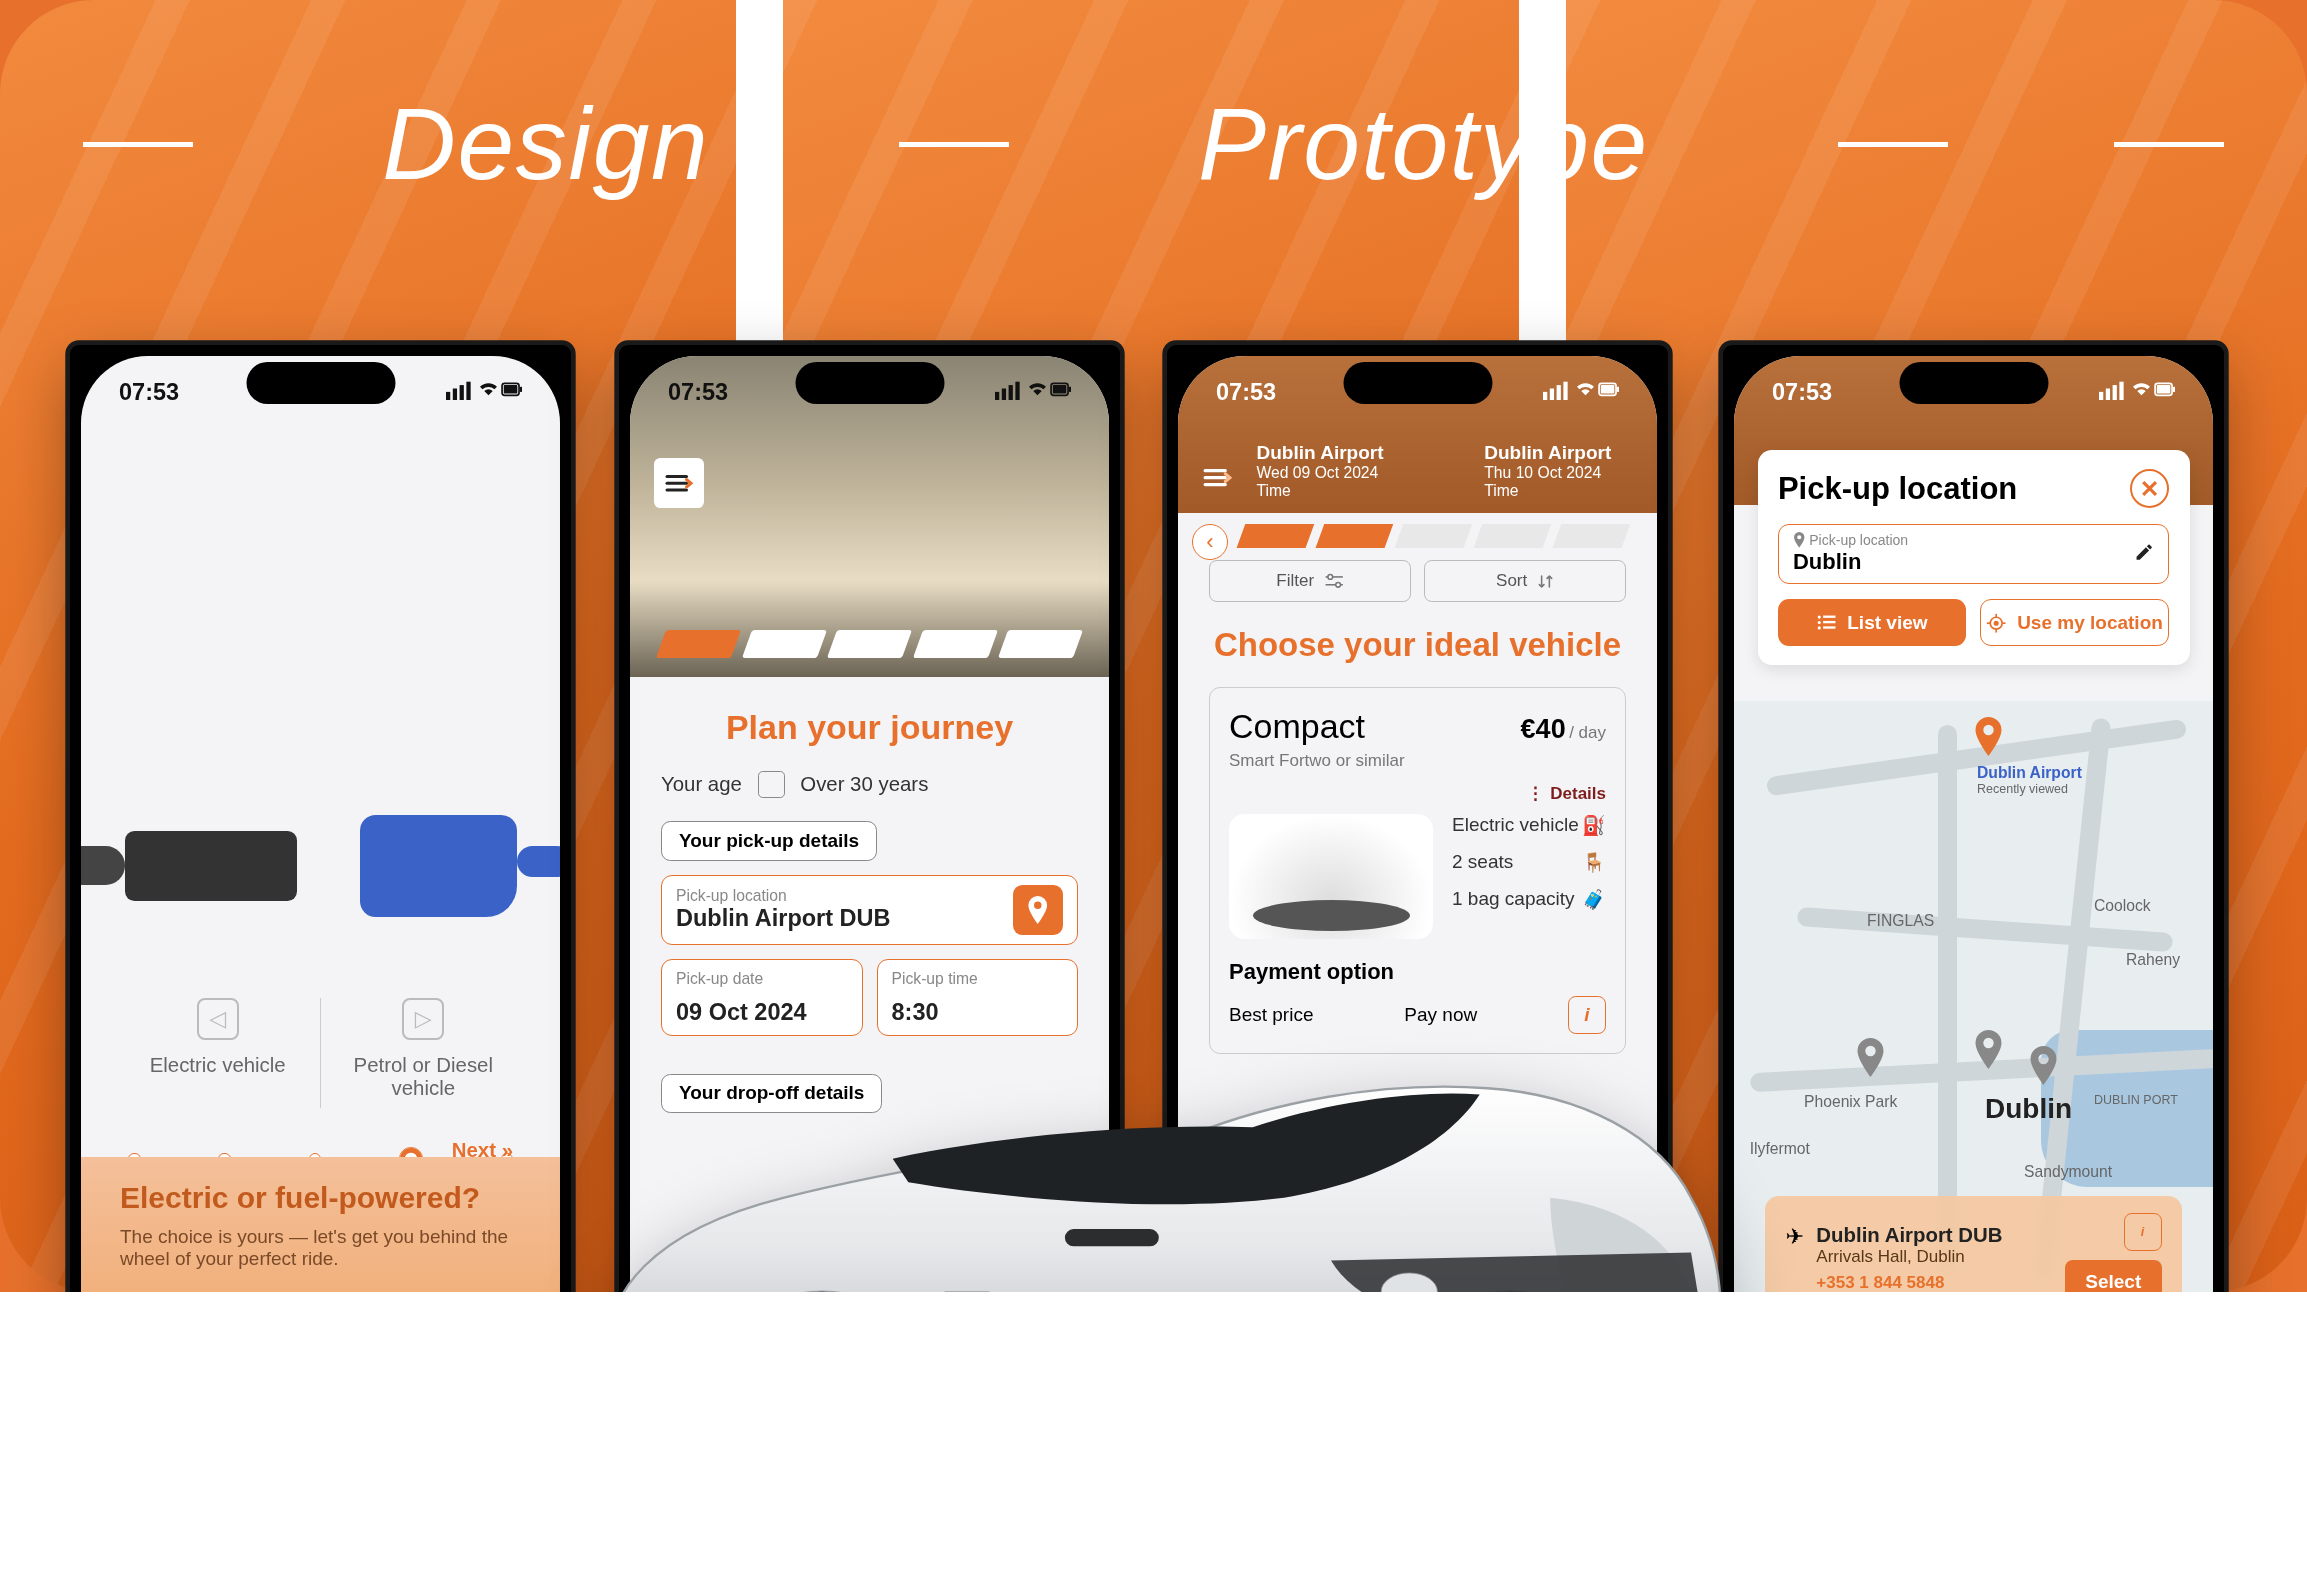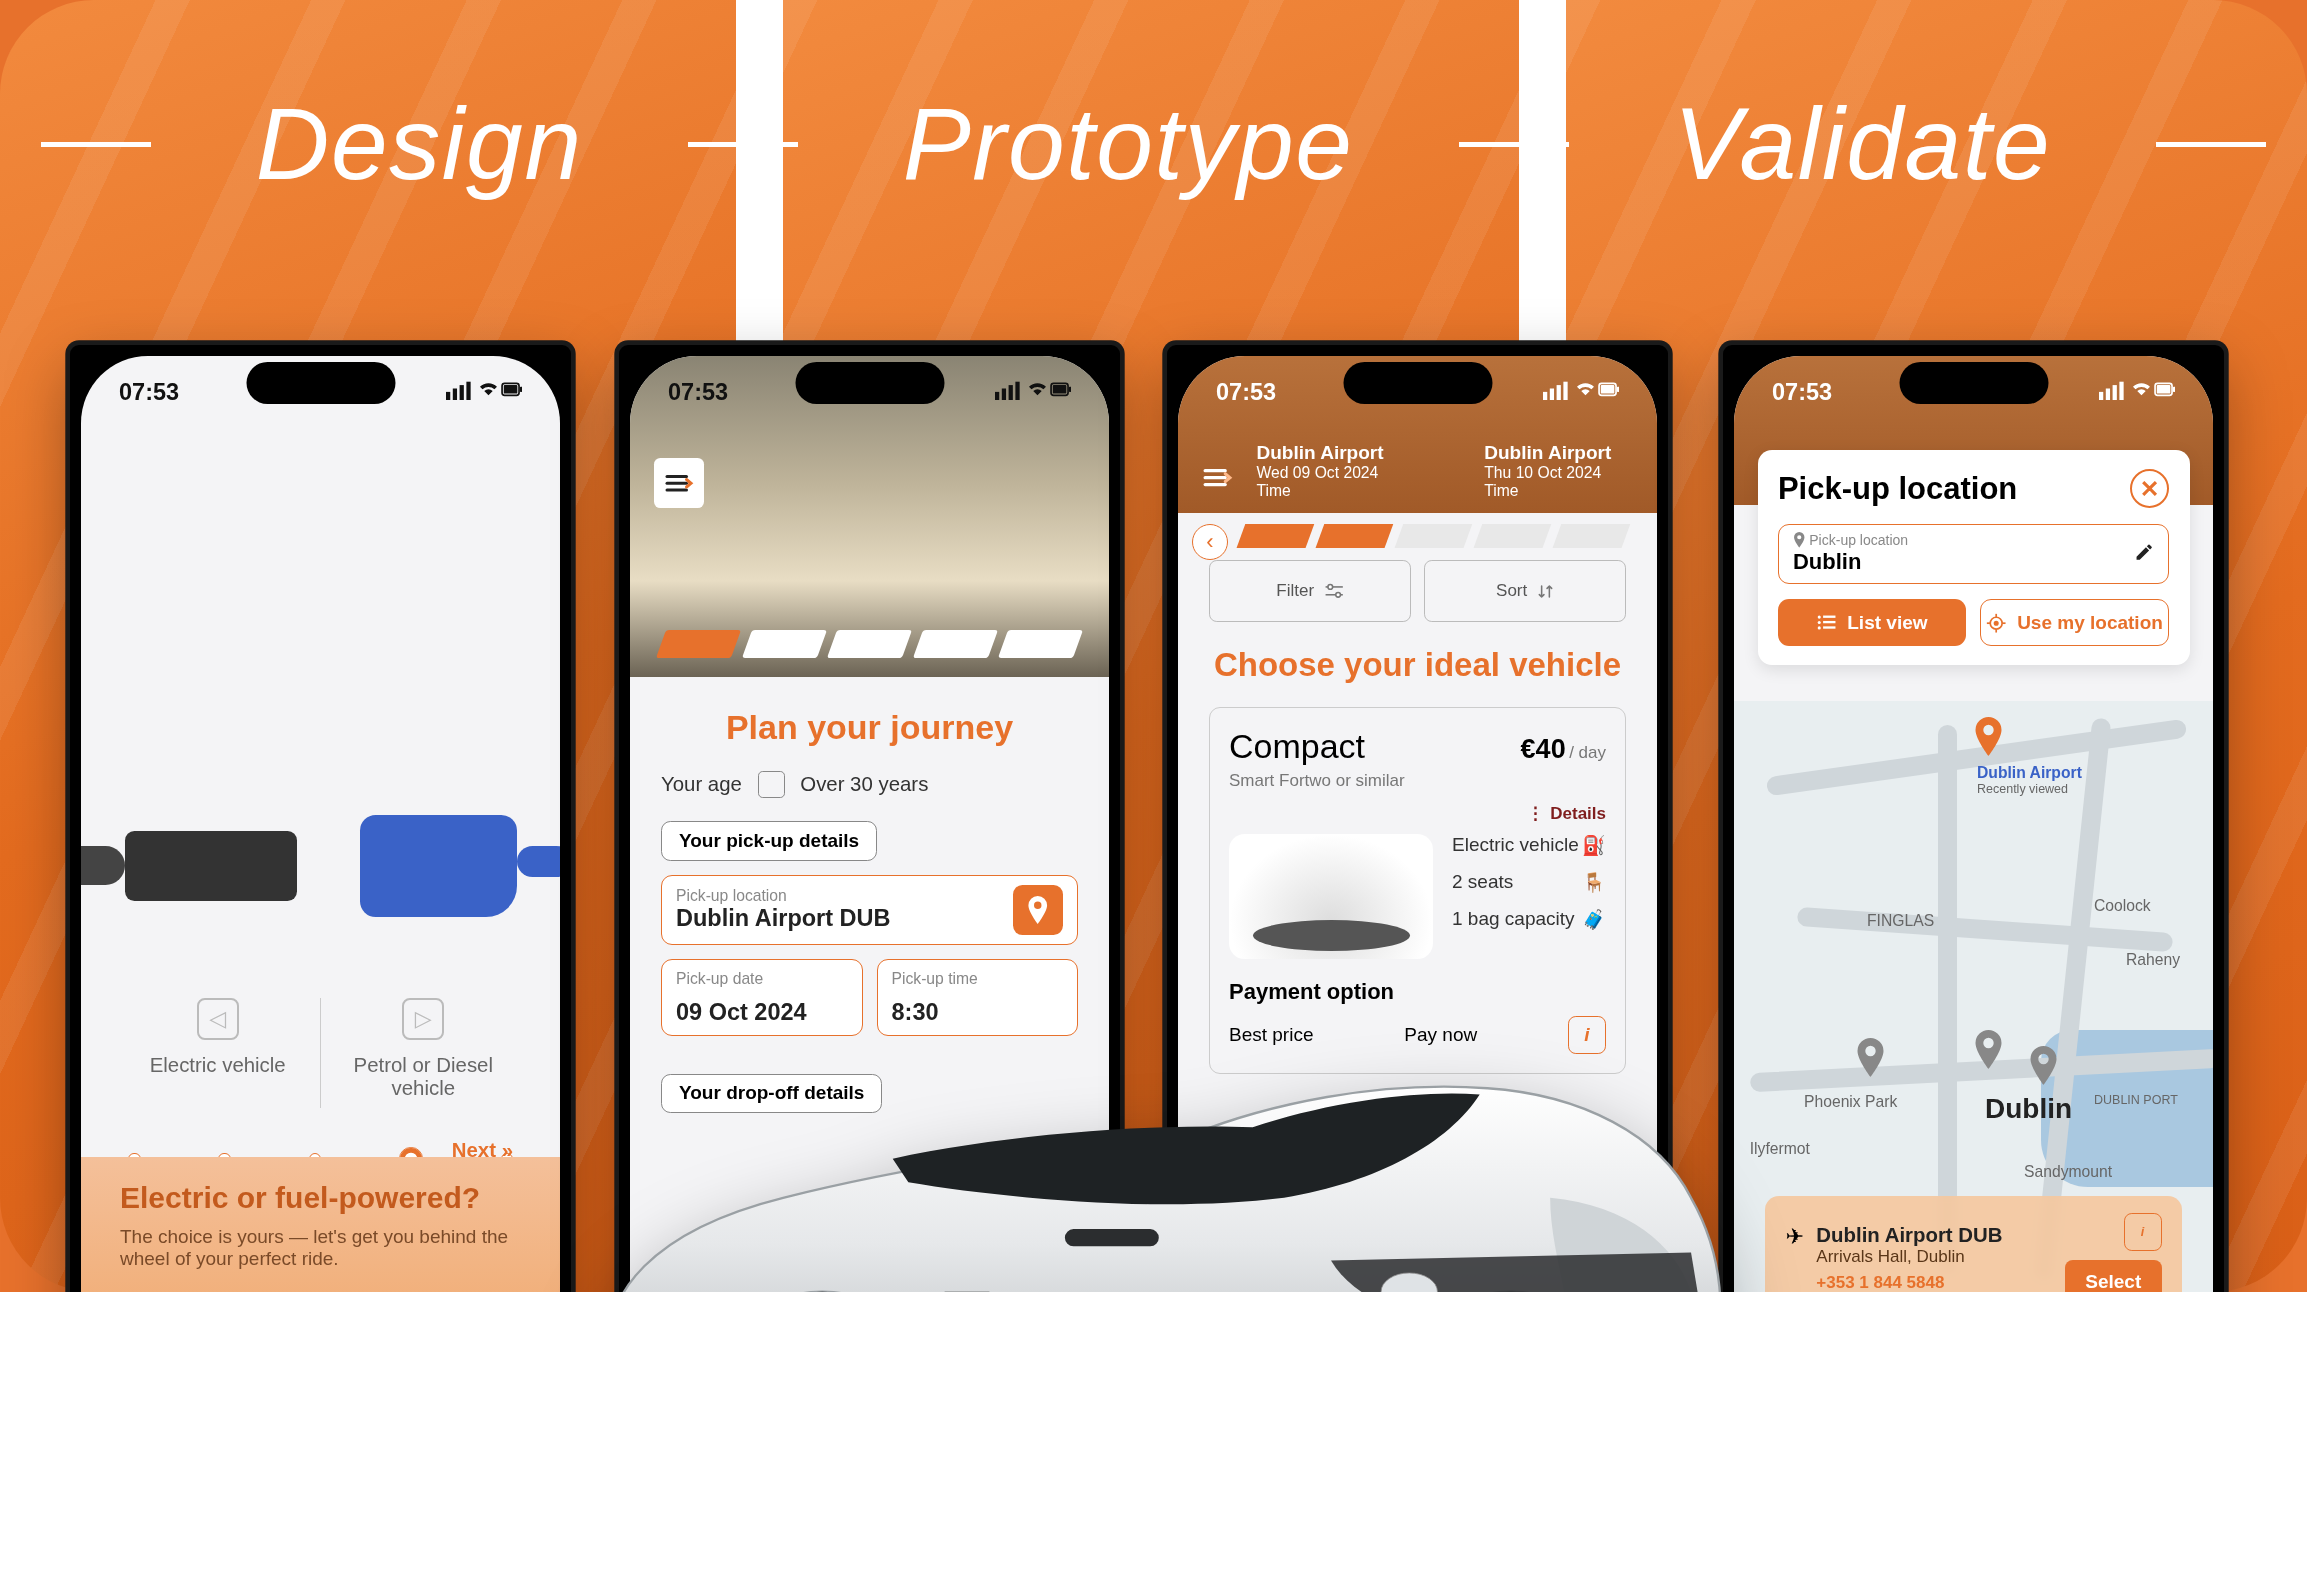--- a/index.html
+++ b/index.html
@@ -91,21 +91,21 @@
 
 .p3c .top{height:157px;background:linear-gradient(180deg,#b8713b 0%,#a15a28 100%);color:#fff;padding:86px 23.5px 0;display:flex;gap:23.5px;align-items:flex-start;position:relative;}
 .p3c .menu-btn{position:absolute;top:102px;left:20.4px;width:39px;height:39px;display:flex;align-items:center;justify-content:center;}
 .p3c .trip{flex:1;font-size:15.7px;padding-left:55px;}
 .p3c .trip b{font-size:19px;display:block;}
 .p3c .back{position:absolute;top:168px;left:14px;width:36px;height:36px;background:#fff;border:1.6px solid var(--orange);border-radius:50%;display:flex;align-items:center;justify-content:center;color:var(--orange);font-size:22px;z-index:5;}
 .p3c .progress{position:absolute;top:168px;left:63px;right:31px;height:23.5px;display:flex;gap:9.4px;}
 .p3c .progress div{flex:1;background:#e8e8e8;transform:skewX(-20deg);}
 .p3c .progress div.on{background:var(--orange);}
 .filters{margin:47px 31px 0;display:flex;gap:12.5px;}
-.filters .fbtn{flex:1;border:0.8px solid #bbb;border-radius:7.8px;padding:20px;font-size:17px;color:#555;display:flex;align-items:center;justify-content:center;gap:9.4px;}
+.filters .fbtn{flex:1;border:0.8px solid #bbb;border-radius:7.8px;padding:10px;font-size:17px;color:#555;display:flex;align-items:center;justify-content:center;gap:9.4px;}
 .p3c h1{text-align:center;color:var(--orange);font-size:33px;margin:23.5px 0;}
 .vehicle{margin:0 31px;border:0.8px solid #ccc;border-radius:11px;padding:19px;}
 .vehicle-head{display:flex;justify-content:space-between;align-items:baseline;}
 .vehicle-head .name{font-size:34px;font-weight:400;text-align:center;}
 .vehicle-head .price b{font-size:27px;}
 .vehicle-head .price span{color:#777;font-size:17px;}
 .vehicle .sub{color:#777;font-size:17px;margin:4.7px 0 12.5px;}
 .details-link{text-align:right;font-size:17px;font-weight:700;color:#7f1d1d;}
 .specs{display:flex;gap:19px;margin-top:9.4px;}
 .car-ill{width:204px;height:125px;background:radial-gradient(ellipse at 50% 70%,#ddd 0%,#fff 70%);border-radius:15.7px;position:relative;}
@@ -155,21 +155,20 @@
   <div class="panel p3"></div>
   <div class="gap g1"></div>
   <div class="gap g2"></div>
 
   <div class="header-words">
     <div class="rule"></div>
     <span>Design</span>
     <div class="rule"></div>
     <span>Prototype</span>
     <div class="rule"></div>
-    <span>Validate</span>
     <div class="rule"></div>
   </div>
 
   <div class="phone ph1">
     <div class="notch"></div>
     <div class="screen">
       <div class="statusbar">
         <span>07:53</span>
         <span class="sb-icons">
           <svg viewBox="0 0 90 24">

